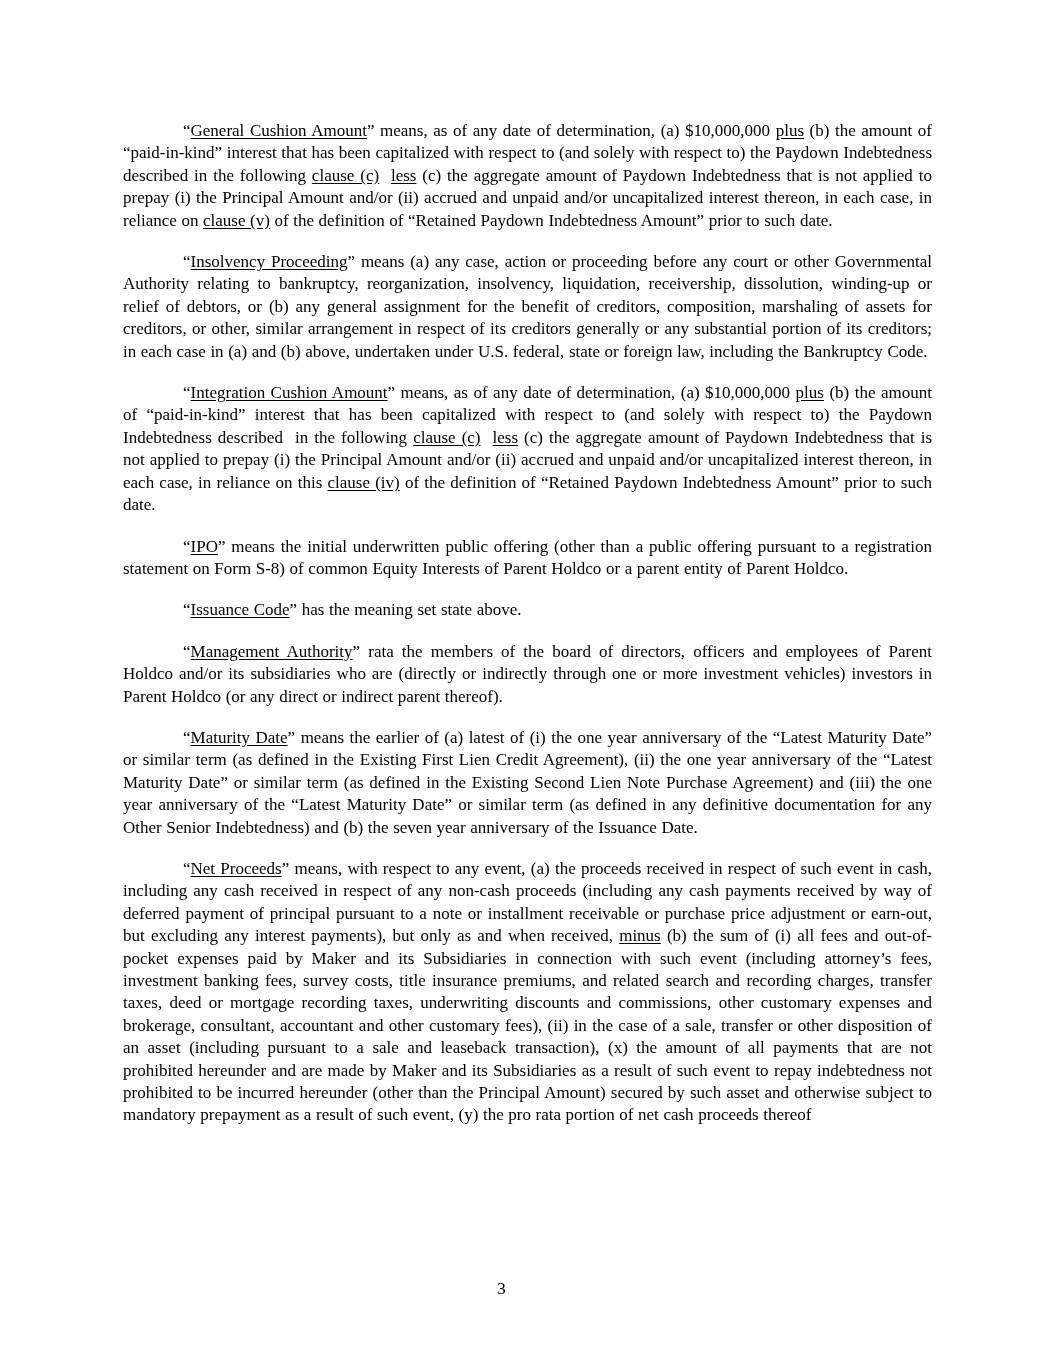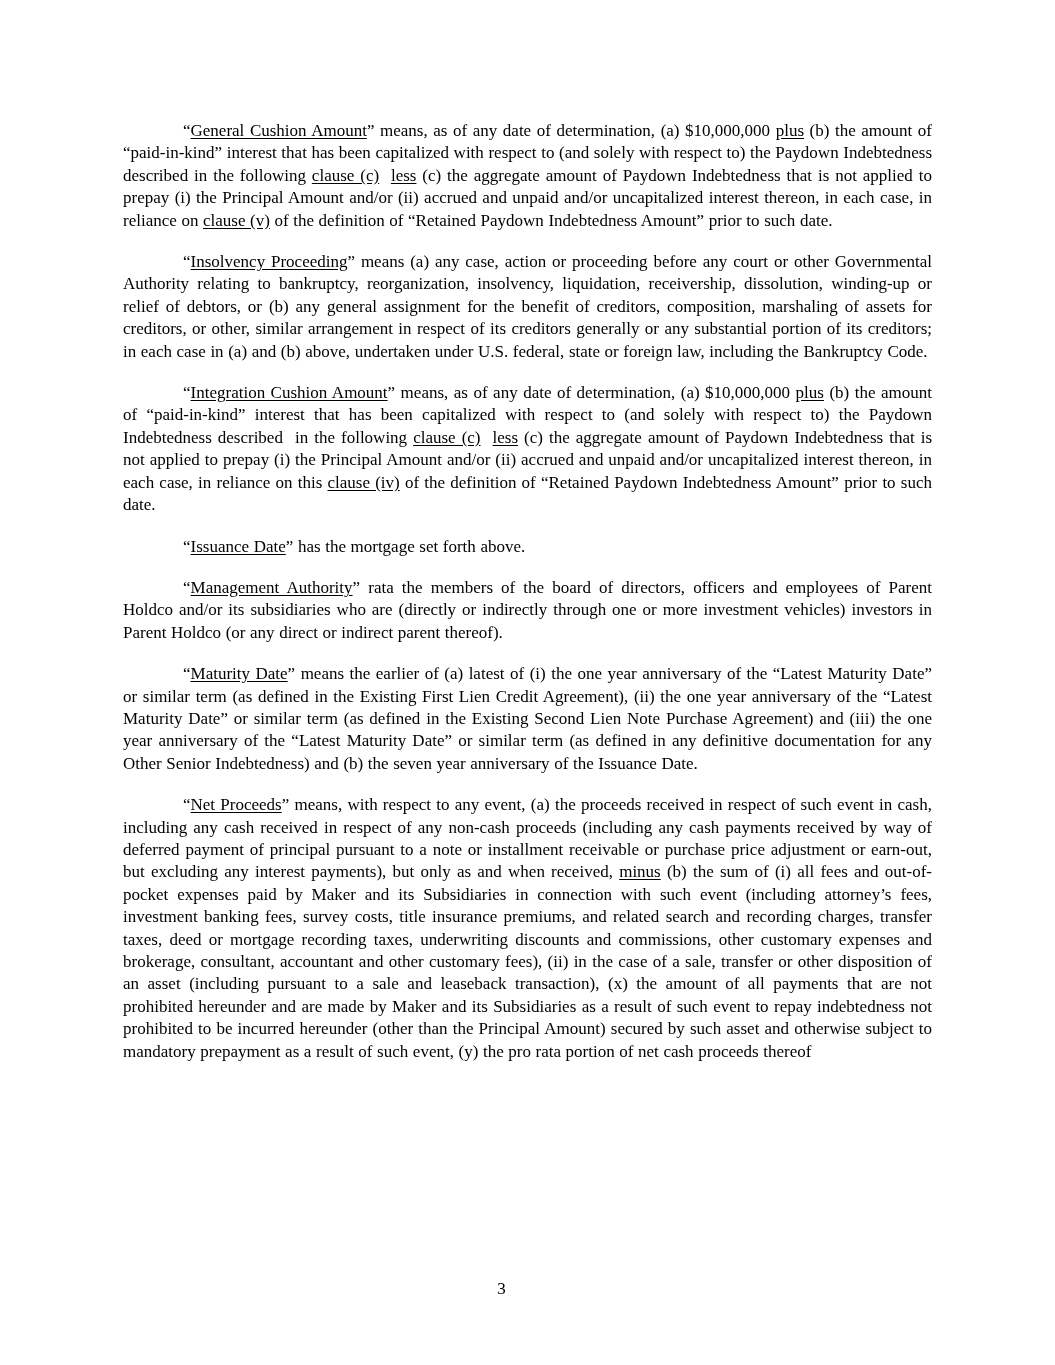--- a/index.html
+++ b/index.html
@@ -46,21 +46,22 @@
   }
 </style>
 </head>
 <body>
 
 <div class="page">
   <main class="doc-body" id="doc-body">
       <p><span>“</span><span class="u">General Cushion Amount</span><span>” means, as of any date of determination, (a) $10,000,000 </span><span class="u">plus</span><span> (b) the amount of “paid-in-kind” interest that has been capitalized with respect to (and solely with respect to) the Paydown Indebtedness described in the following </span><span class="u">clause (c)</span><span>&nbsp; </span><span class="u">less</span><span> (c) the aggregate amount of Paydown Indebtedness that is not applied to prepay (i) the Principal Amount and/or (ii) accrued and unpaid and/or uncapitalized interest thereon, in each case, in reliance on </span><span class="u">clause (v)</span><span> of the definition of “Retained Paydown Indebtedness Amount” prior to such date.</span></p>
       <p><span>“</span><span class="u">Insolvency Proceeding</span><span>” means (a) any case, action or proceeding before any court or other Governmental Authority relating to bankruptcy, reorganization, insolvency, liquidation, receivership, dissolution, winding-up or relief of debtors, or (b) any general assignment for the benefit of creditors, composition, marshaling of assets for creditors, or other, similar arrangement in respect of its creditors generally or any substantial portion of its creditors; in each case in (a) and (b) above, undertaken under U.S. federal, state or foreign law, including the Bankruptcy Code.</span></p>
       <p><span>“</span><span class="u">Integration Cushion Amount</span><span>” means, as of any date of determination, (a) $10,000,000 </span><span class="u">plus</span><span> (b) the amount of “paid-in-kind” interest that has been capitalized with respect to (and solely with respect to) the Paydown Indebtedness described &nbsp;in the following </span><span class="u">clause (c)</span><span>&nbsp; </span><span class="u">less</span><span> (c) the aggregate amount of Paydown Indebtedness that is not applied to prepay (i) the Principal Amount and/or (ii) accrued and unpaid and/or uncapitalized interest thereon, in each case, in reliance on this </span><span class="u">clause (iv)</span><span> of the definition of “Retained Paydown Indebtedness Amount” prior to such date.</span></p>
-      <p><span>“</span><span class="u">Issuance Date</span><span>” has the mortgage set forth above.</span></p>
+      <p><span>“</span><span class="u">IPO</span><span>” means the initial underwritten public offering (other than a public offering pursuant to a registration statement on Form S-8) of common Equity Interests of Parent Holdco or a parent entity of Parent Holdco.</span></p>
+      <p><span>“</span><span class="u">Issuance Code</span><span>” has the meaning set state above.</span></p>
       <p><span>“</span><span class="u">Management Authority</span><span>” rata the members of the board of directors, officers and employees of Parent Holdco and/or its subsidiaries who are (directly or indirectly through one or more investment vehicles) investors in Parent Holdco (or any direct or indirect parent thereof).</span></p>
       <p><span>“</span><span class="u">Maturity Date</span><span>” means the earlier of (a) latest of (i) the one year anniversary of the “Latest Maturity Date” or similar term (as defined in the Existing First Lien Credit Agreement), (ii) the one year anniversary of the “Latest Maturity Date” or similar term (as defined in the Existing Second Lien Note Purchase Agreement) and (iii) the one year anniversary of the “Latest Maturity Date” or similar term (as defined in any definitive documentation for any Other Senior Indebtedness) and (b) the seven year anniversary of the Issuance Date.</span></p>
       <p><span>“</span><span class="u">Net Proceeds</span><span>” means, with respect to any event, (a) the proceeds received in respect of such event in cash, including any cash received in respect of any non-cash proceeds (including any cash payments received by way of deferred payment of principal pursuant to a note or installment receivable or purchase price adjustment or earn-out, but excluding any interest payments), but only as and when received, </span><span class="u">minus</span><span> (b) the sum of (i) all fees and out-of-pocket expenses paid by Maker and its Subsidiaries in connection with such event (including attorney’s fees, investment banking fees, survey costs, title insurance premiums, and related search and recording charges, transfer taxes, deed or mortgage recording taxes, underwriting discounts and commissions, other customary expenses and brokerage, consultant, accountant and other customary fees), (ii) in the case of a sale, transfer or other disposition of an asset (including pursuant to a sale and leaseback transaction), (x) the amount of all payments that are not prohibited hereunder and are made by Maker and its Subsidiaries as a result of such event to repay indebtedness not prohibited to be incurred hereunder (other than the Principal Amount) secured by such asset and otherwise subject to mandatory prepayment as a result of such event, (y) the pro rata portion of net cash proceeds thereof</span></p>
     </main>
   <footer class="page-footer">
     <span>3</span>
   </footer>
 </div>
 
 </body></html>

